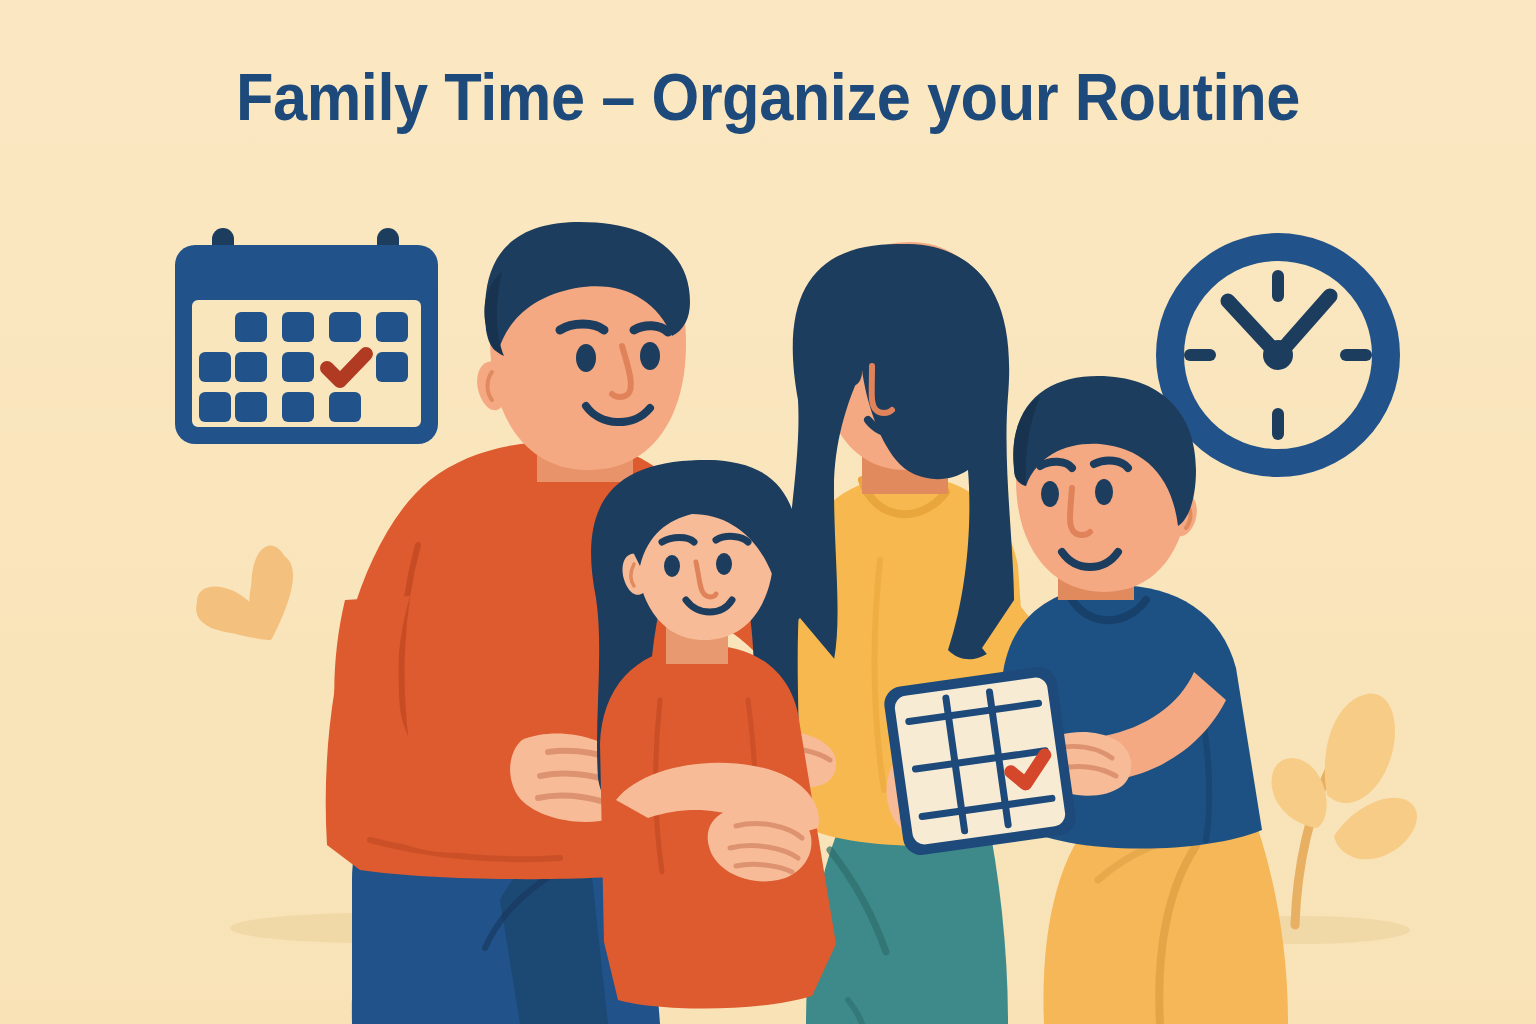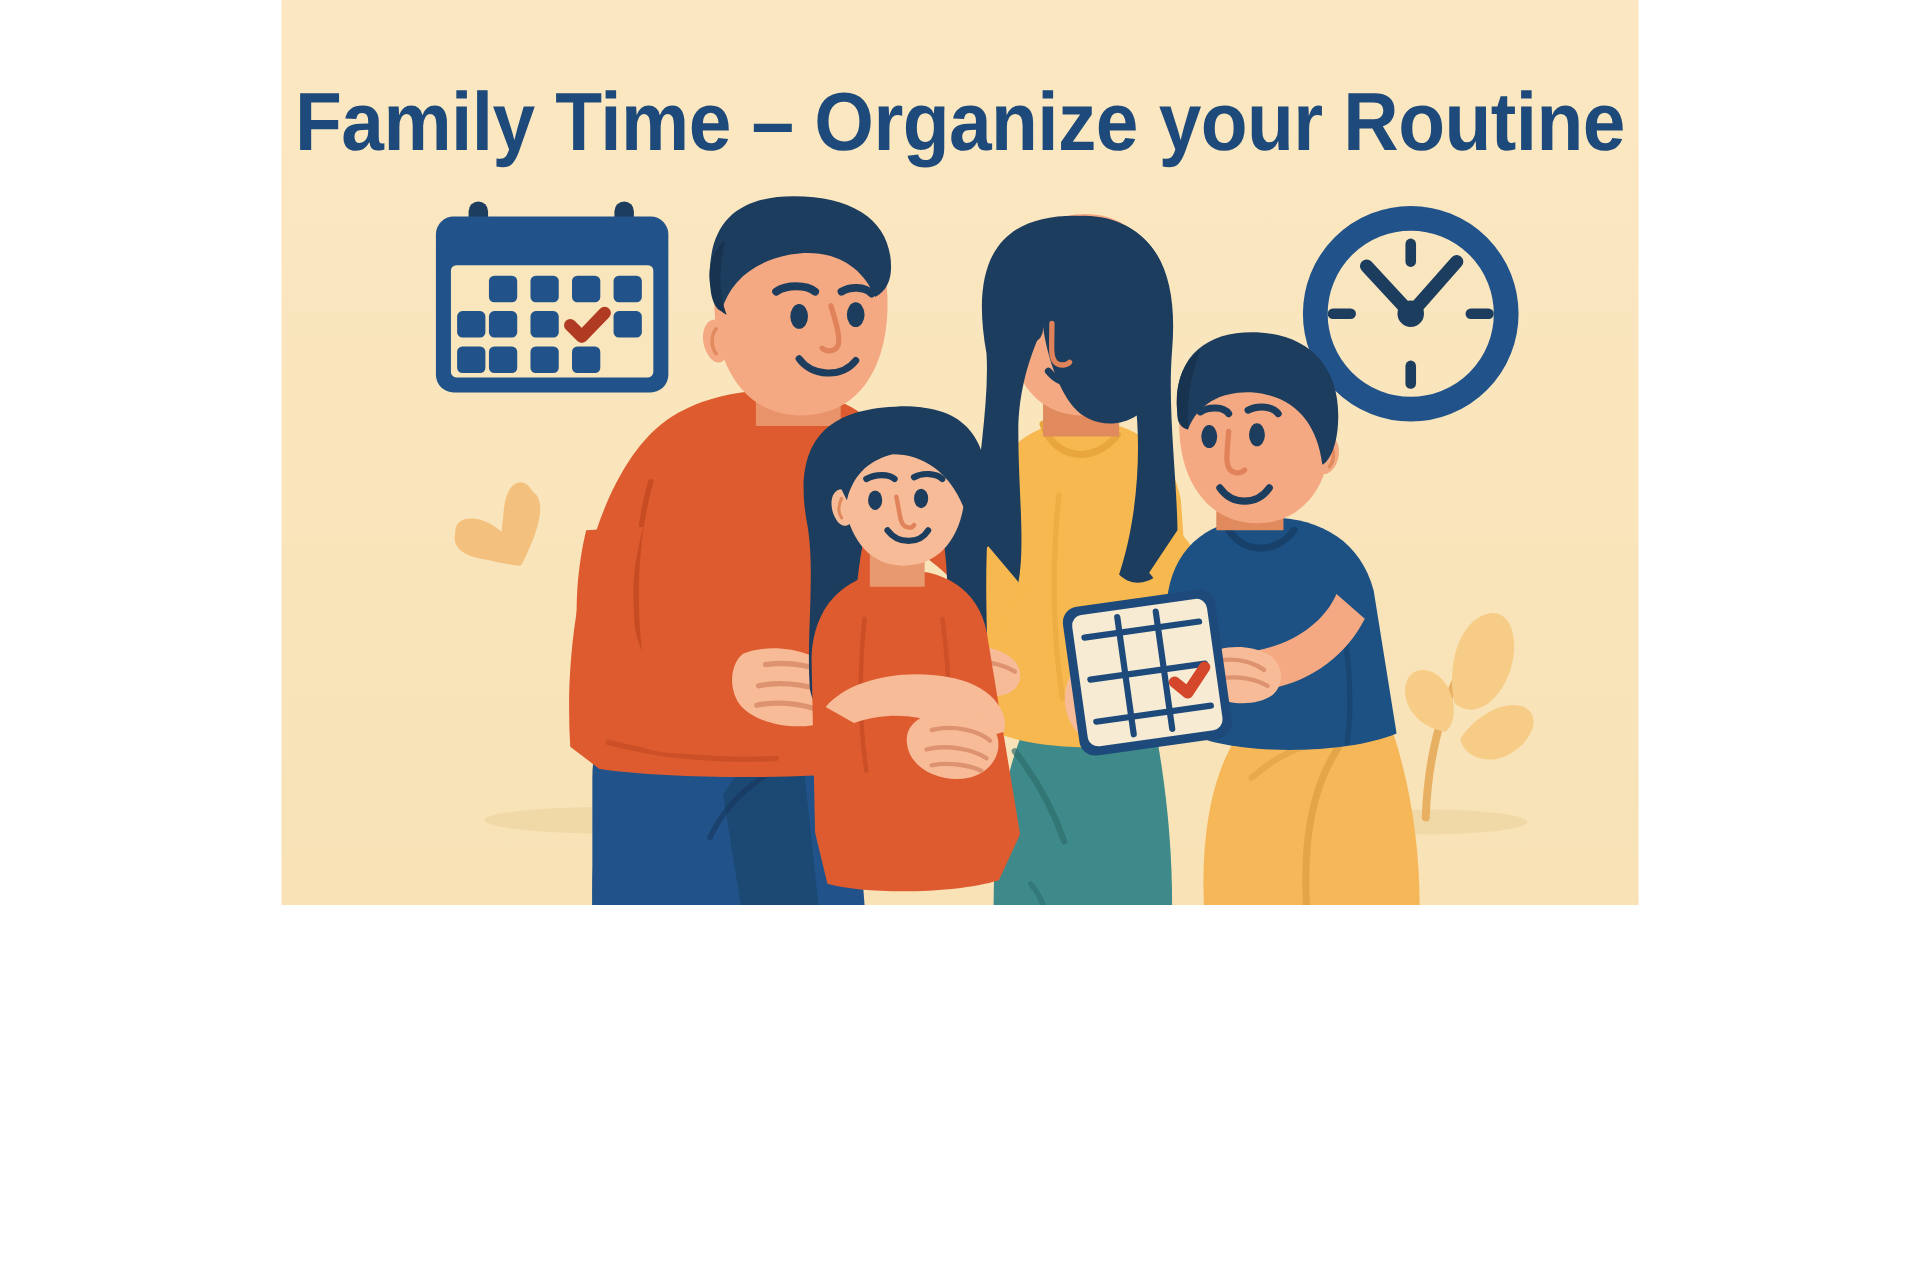--- a/index.html
+++ b/index.html
@@ -3,21 +3,21 @@
 <meta charset="utf-8">
 <style>
   html, body {
     margin: 0;
     padding: 0;
     background: #ffffff;
   }
   #stage {
     position: relative;
     width: 1536px;
-    height: 724px;
+    height: 1024px;
     overflow: hidden;
     font-family: "Liberation Sans", sans-serif;
   }
   #illustration {
     position: absolute;
     inset: 0;
     width: 100%;
     height: 100%;
     display: block;
   }

